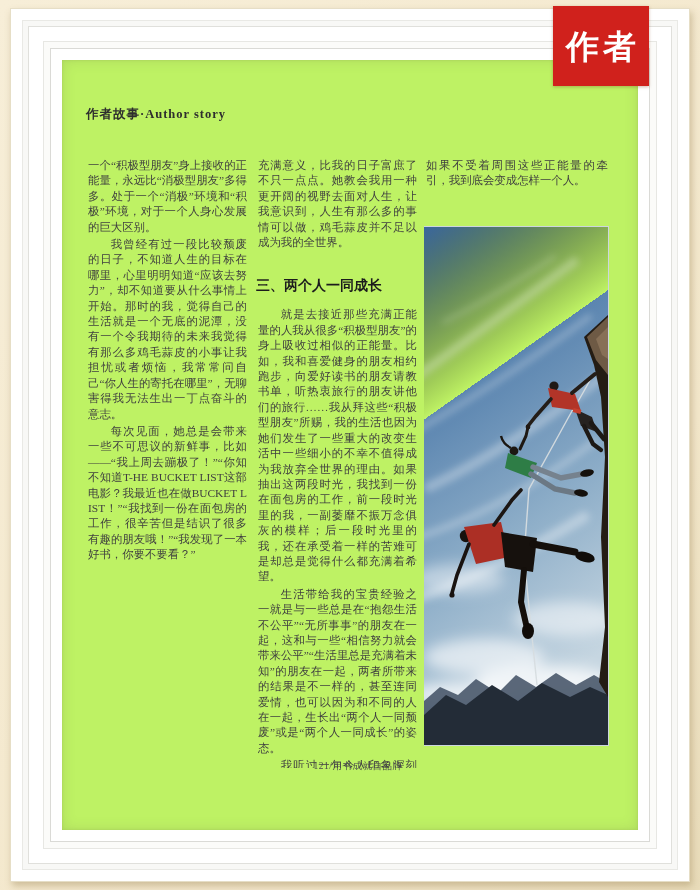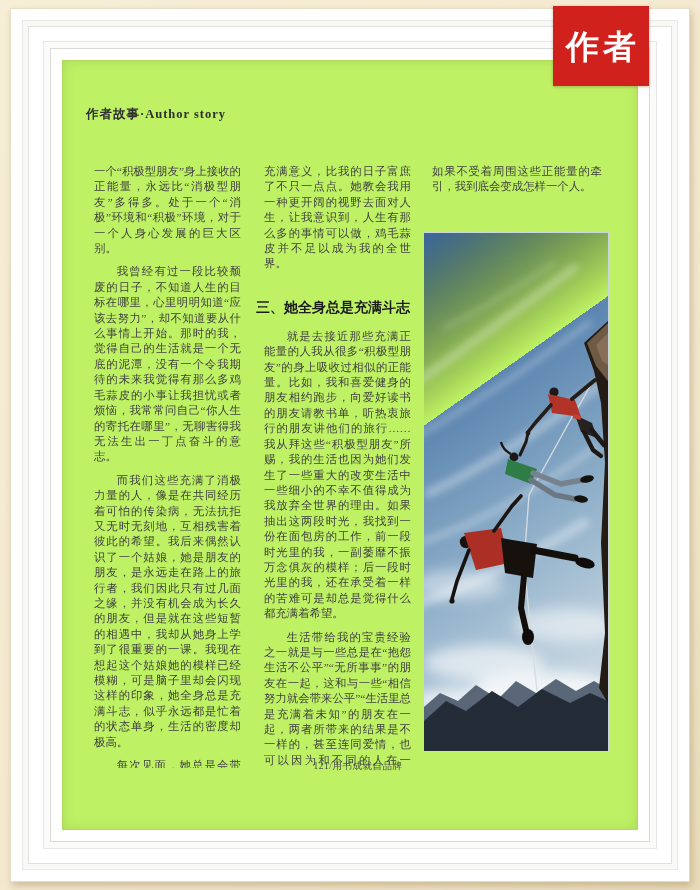--- a/index.html
+++ b/index.html
@@ -23,21 +23,21 @@
   
   .page{position:absolute;left:52px;top:52px;right:52px;bottom:52px;background:#bef264;
     box-shadow:inset 0 0 14px rgba(95,88,70,0.16),inset 0 0 3px rgba(95,88,70,0.15);}
   .page-header{position:absolute;left:24px;top:46px;font-size:12.5px;letter-spacing:1px;
     color:#2e2e2e;font-weight:600;}
   .col{position:absolute;top:96px;height:612px;overflow:hidden;
     text-align:justify;color:#3f3f3f;font-size:11.4px;line-height:15.4px;word-break:break-all;}
   .col-1{left:24px;width:163px;}
   .col-2{left:194px;width:163px;}
   .col-3{left:362px;width:186px;}
-  .para{margin:8px;}
+  .para{margin:2px;}
   .para.indent{text-indent:2em;}
   .col-heading{margin:26px 0 13px 0;font-size:14px;line-height:18px;color:#1c1c1c;
     font-weight:bold;font-family:"Liberation Sans","DejaVu Sans",sans-serif;text-align:left;}
   .photo-wrap{margin-top:38px;width:184px;height:518px;box-shadow:0 0 0 1px #ccd6de;}
   .page-footer{position:absolute;left:0;right:0;top:700px;text-align:center;
     font-size:9.5px;letter-spacing:0.5px;color:#4b4b4b;margin-left:16px;}
   
   .logo{position:absolute;left:553px;top:6px;width:96px;height:80px;background:#d0211c;
     display:flex;align-items:center;justify-content:center;
     font-family:"Liberation Sans","DejaVu Sans",sans-serif;font-weight:bold;color:#ffffff;
@@ -50,27 +50,26 @@
 <div class="scene">
 
   <div class="frame">
     <div class="page">
 
       <div class="page-header">作者故事·Author story</div>
 
       <div class="col col-1">
           <p class="para">一个“积极型朋友”身上接收的正能量，永远比“消极型朋友”多得多。处于一个“消极”环境和“积极”环境，对于一个人身心发展的巨大区别。</p>
           <p class="para indent">我曾经有过一段比较颓废的日子，不知道人生的目标在哪里，心里明明知道“应该去努力”，却不知道要从什么事情上开始。那时的我，觉得自己的生活就是一个无底的泥潭，没有一个令我期待的未来我觉得有那么多鸡毛蒜皮的小事让我担忧或者烦恼，我常常问自己“你人生的寄托在哪里”，无聊害得我无法生出一丁点奋斗的意志。</p>
-          <p class="para indent">而我们这些充满了消极力量的人，像是在共同经历着可怕的传染病，无法抗拒又无时无刻地，互相残害着彼此的希望。我后来偶然认识了一个姑娘，她是朋友的朋友，是永远走在路上的旅行者，我们因此只有过几面之缘，并没有机会成为长久的朋友，但是就在这些短暂的相遇中，我却从她身上学到了很重要的一课。我现在想起这个姑娘她的模样已经模糊，可是脑子里却会闪现这样的印象，她全身总是充满斗志，似乎永远都是忙着的状态单身，生活的密度却极高。</p>
           <p class="para indent">每次见面，她总是会带来一些不可思议的新鲜事，比如——“我上周去蹦极了！”“你知不知道T-HE BUCKET LIST这部电影？我最近也在做BUCKET LIST！”“我找到一份在面包房的工作，很辛苦但是结识了很多有趣的朋友哦！”“我发现了一本好书，你要不要看？”</p>
         </div>
 
       <div class="col col-2">
           <p class="para">充满意义，比我的日子富庶了不只一点点。她教会我用一种更开阔的视野去面对人生，让我意识到，人生有那么多的事情可以做，鸡毛蒜皮并不足以成为我的全世界。</p>
-          <h3 class="col-heading">三、她全身总是充满斗志</h3>
+          <h3 class="col-heading">三、两个人一同成长</h3>
           <p class="para indent">就是去接近那些充满正能量的人我从很多“积极型朋友”的身上吸收过相似的正能量。比如，我和喜爱健身的朋友相约跑步，向爱好读书的朋友请教书单，听热衷旅行的朋友讲他们的旅行……我从拜这些“积极型朋友”所赐，我的生活也因为她们发生了一些重大的改变生活中一些细小的不幸不值得成为我放弃全世界的理由。如果抽出这两段时光，我找到一份在面包房的工作，前一段时光里的我，一副萎靡不振万念俱灰的模样；后一段时光里的我，还在承受着一样的苦难可是却总是觉得什么都充满着希望。</p>
           <p class="para indent">生活带给我的宝贵经验之一就是与一些总是在“抱怨生活不公平”“无所事事”的朋友在一起，这和与一些“相信努力就会带来公平”“生活里总是充满着未知”的朋友在一起，两者所带来的结果是不一样的，甚至连同爱情，也可以因为和不同的人在一起，生长出“两个人一同颓废”或是“两个人一同成长”的姿态。</p>
           <p class="para indent">我听过一句令人印象深刻的话“一个人平时花最多时间在一起的5个人的平均水平，就代表了这个人。”我从不会怀疑一个人的进步与所处的周围环境的关联，也无法想象，</p>
         </div>
 
       <div class="col col-3">
         <div>
             <p class="para">如果不受着周围这些正能量的牵引，我到底会变成怎样一个人。</p>
           </div>
 

